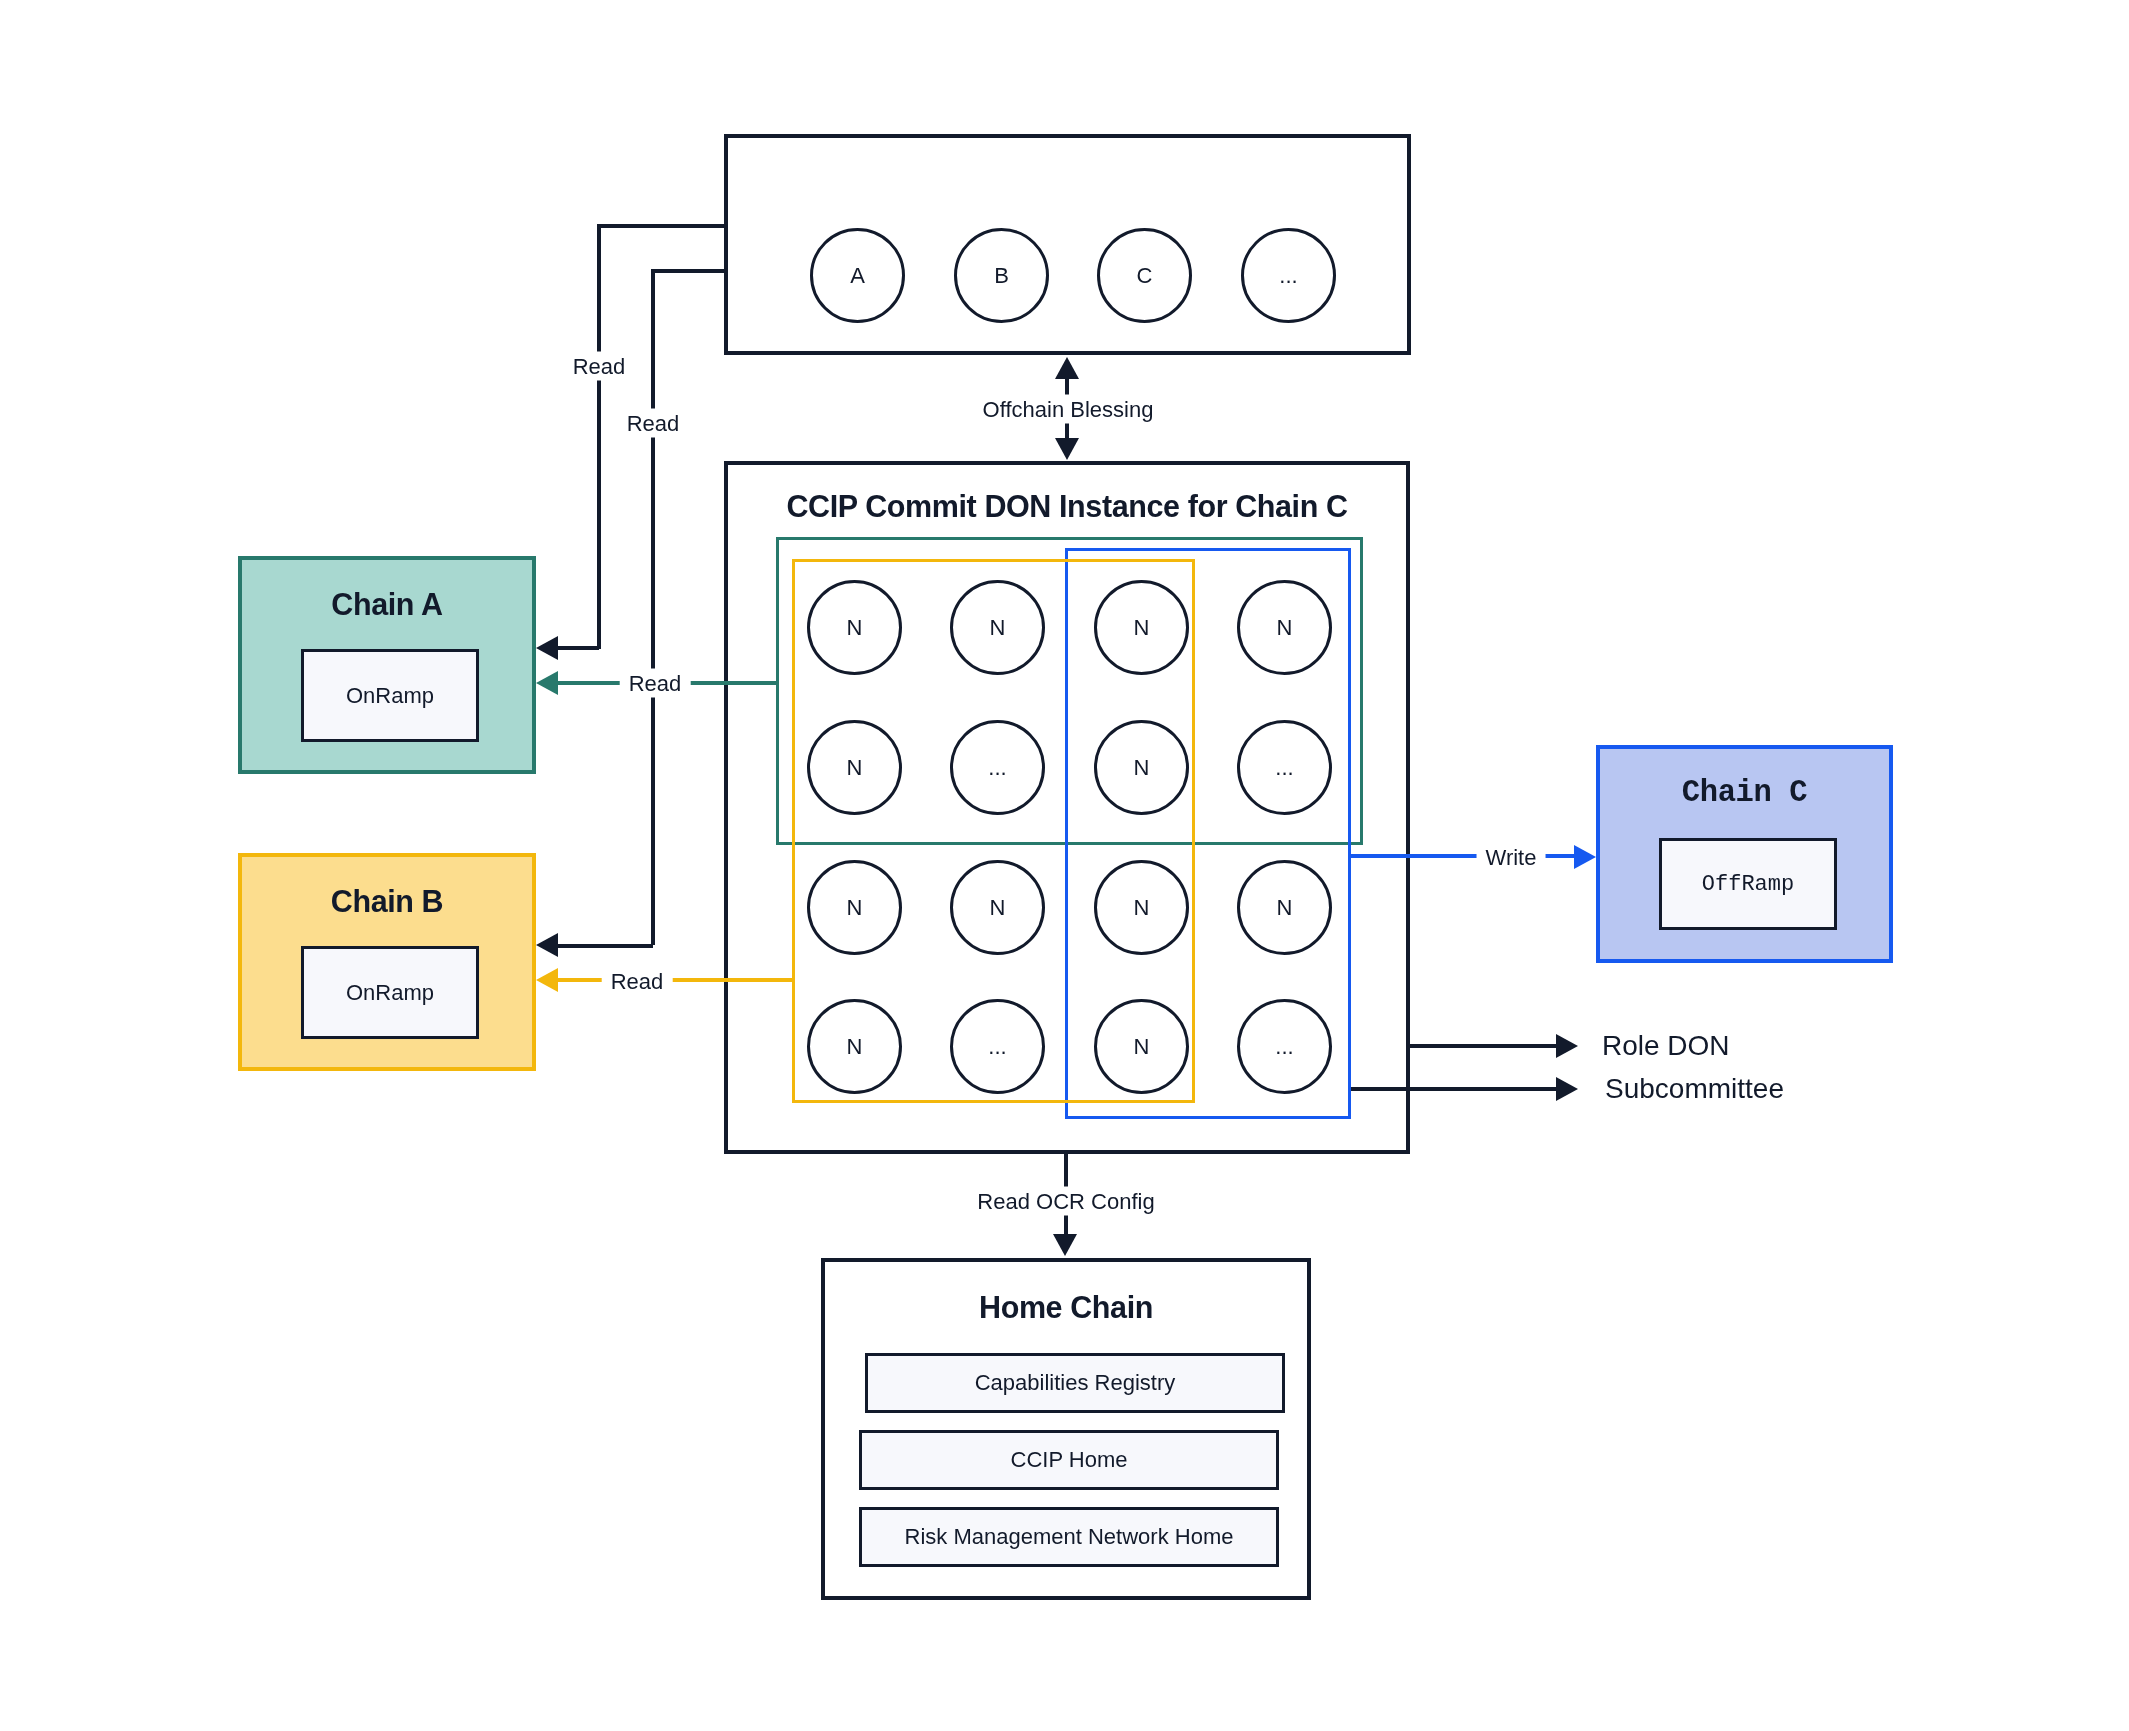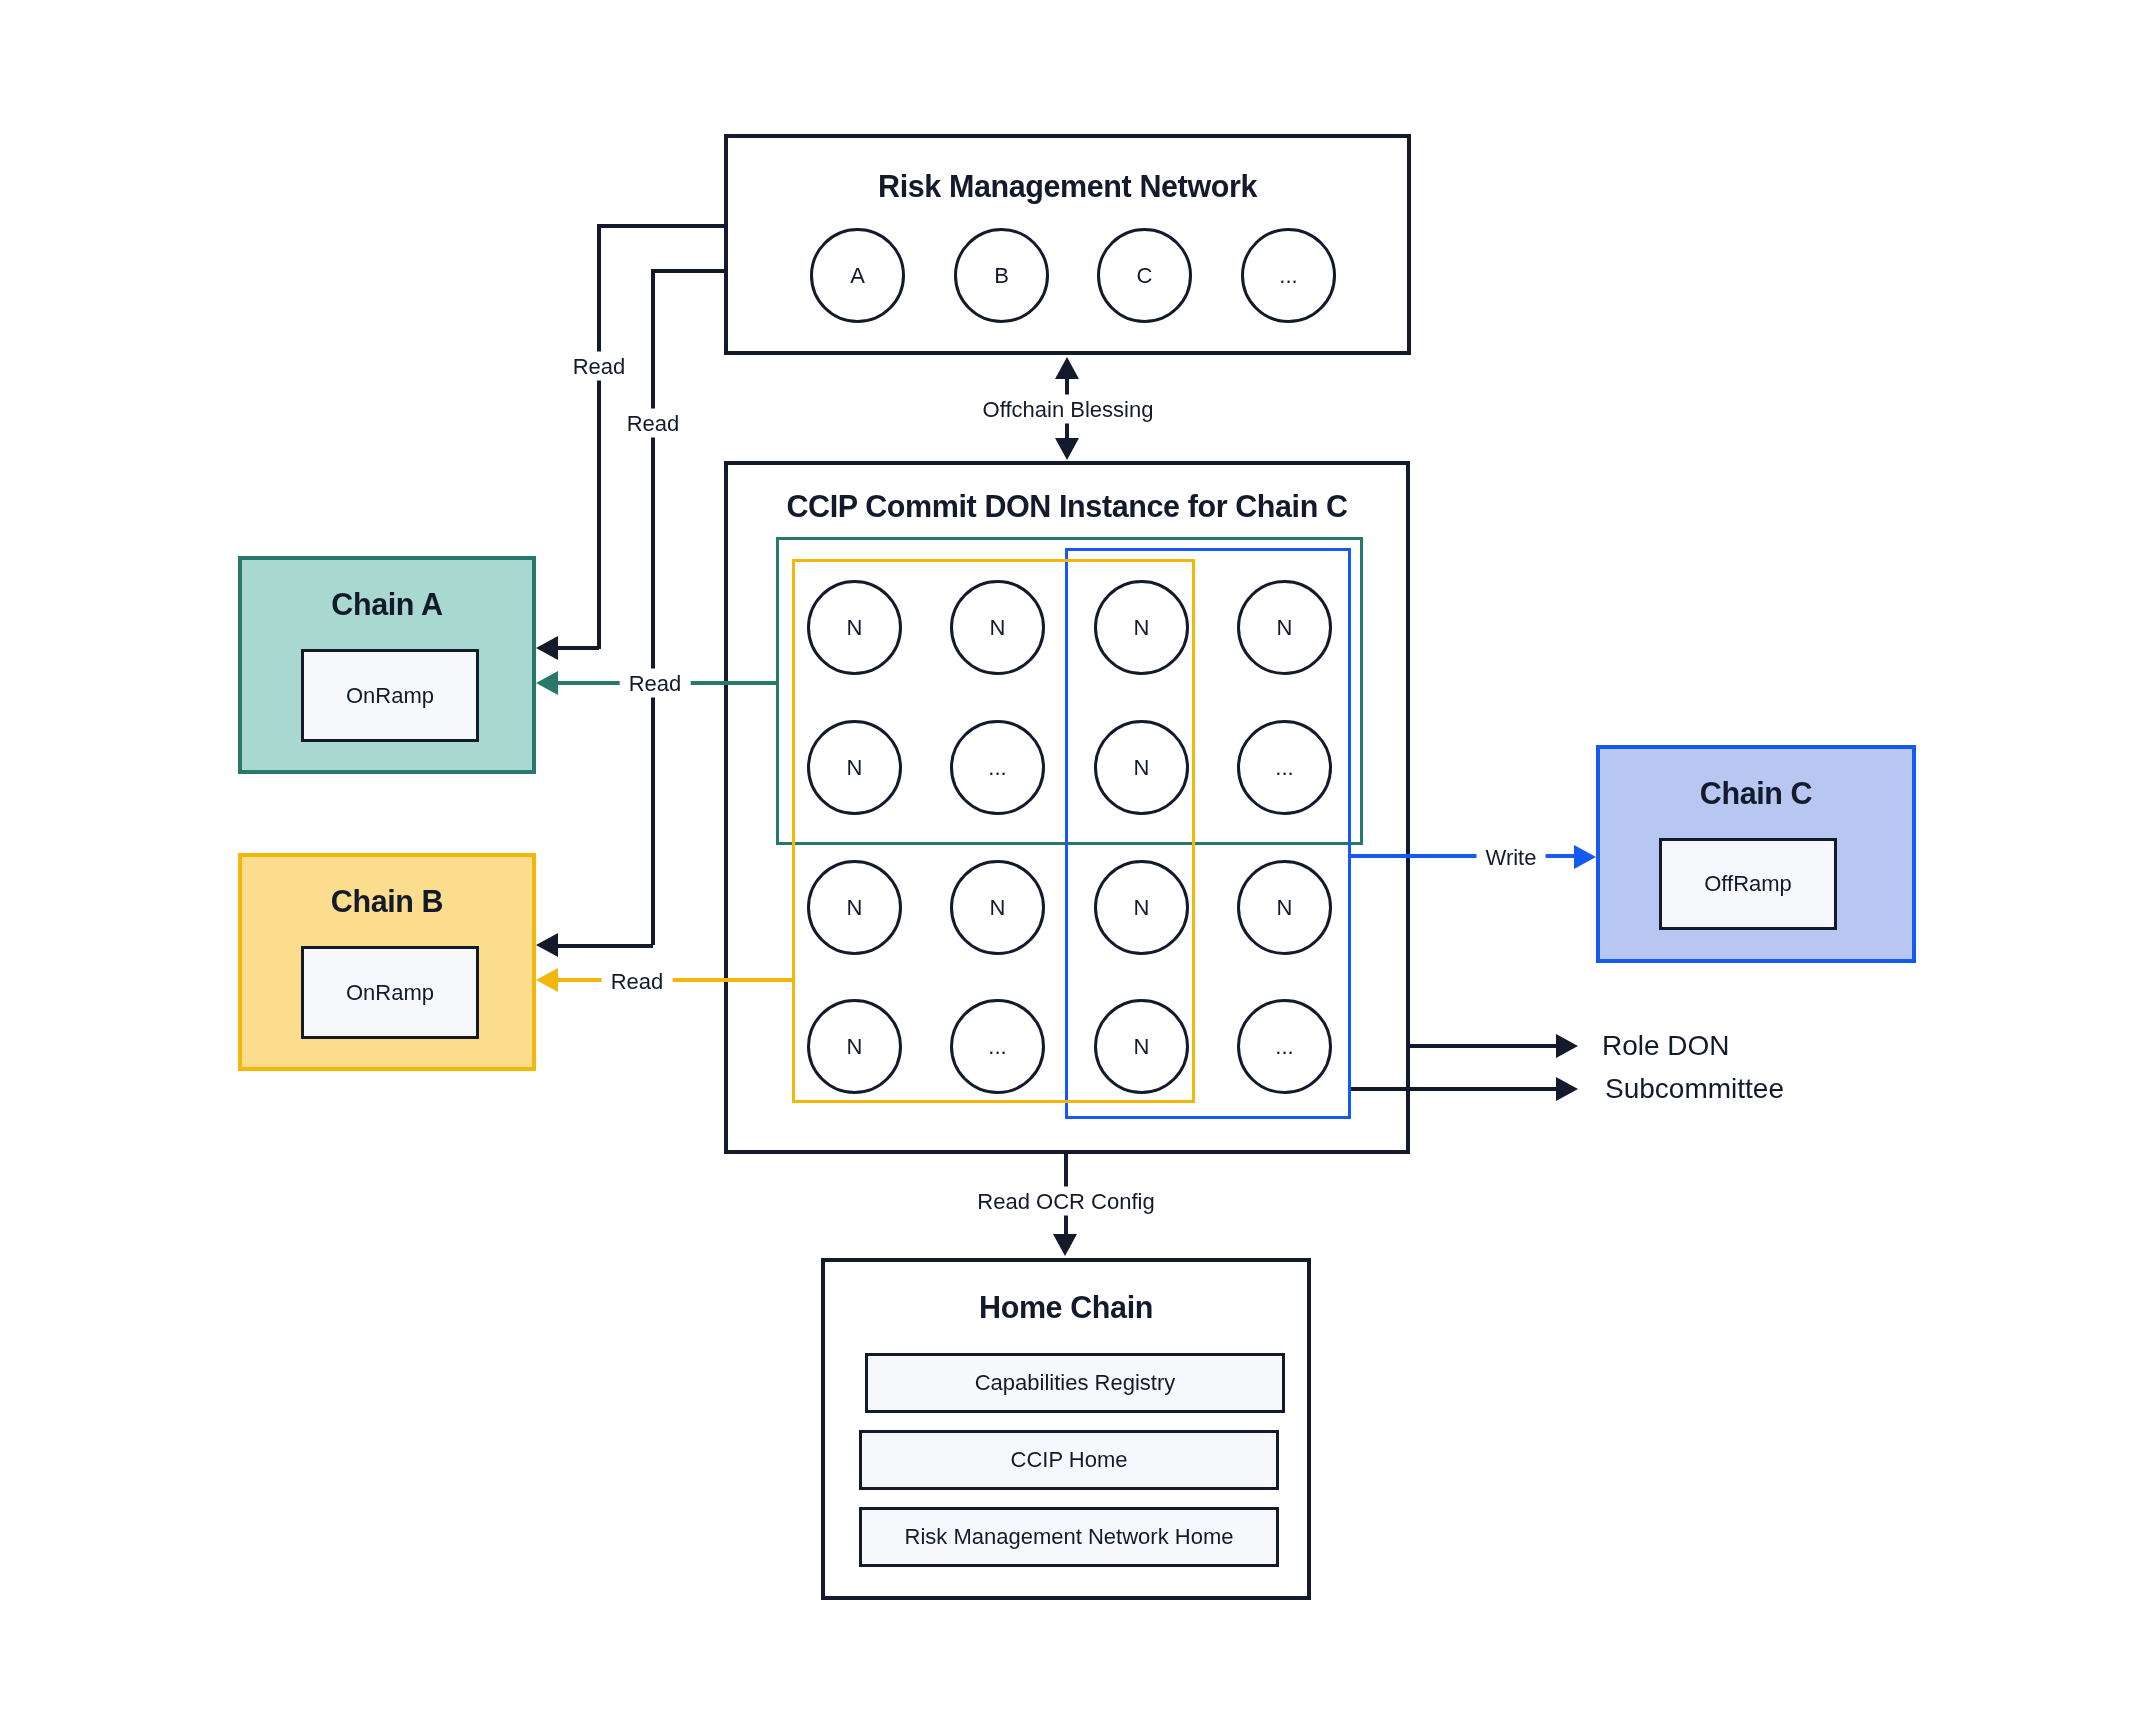--- a/index.html
+++ b/index.html
@@ -32,21 +32,20 @@
   .edge-label{position:absolute;font-size:22px;background:var(--bg);padding:1.5px 9px;white-space:nowrap;transform:translate(-50%,-50%);}
   .edge-label-left{position:absolute;font-size:28px;white-space:nowrap;transform:translateY(-50%);}
   .chain .box-title{top:27px;}
 </style>
 </head>
 <body>
 
 <div id="canvas">
 
   <div class="box" style="left:724px;top:134px;width:687px;height:221px;">
-    <div class="box-title" style="top:31px;">Risk Management Network</div>
     <div class="circle" style="left:82px;top:90px;">
         <span>A</span>
       </div>
     <div class="circle" style="left:226px;top:90px;">
         <span>B</span>
       </div>
     <div class="circle" style="left:369px;top:90px;">
         <span>C</span>
       </div>
     <div class="circle" style="left:513px;top:90px;">
@@ -126,21 +125,21 @@
       </div>
   </div>
 
   <div class="box chain" style="left:238px;top:853px;width:298px;height:218px;background:var(--yellow_fill);border-color:var(--yellow);">
     <div class="box-title">Chain B</div>
     <div class="sub-box" style="left:59px;top:89px;width:178px;height:93px;">
         <span>OnRamp</span>
       </div>
   </div>
 
-  <div class="box chain" style="left:1596px;top:745px;width:320px;height:218px;background:var(--blue_fill);border-color:var(--blue);">
+  <div class="box chain" style="left:1596px;top:745px;width:297px;height:218px;background:var(--blue_fill);border-color:var(--blue);font-family:Liberation Mono, monospace;">
     <div class="box-title">Chain C</div>
     <div class="sub-box" style="left:59px;top:89px;width:178px;height:92px;text-align:right;">
         <span>OffRamp</span>
       </div>
   </div>
 
   <div class="box" style="left:821px;top:1258px;width:490px;height:342px;">
     <div class="box-title" style="top:28px;">Home Chain</div>
     <div class="sub-box" style="left:40px;top:91px;width:420px;height:60px;">
         <span>Capabilities Registry</span>

